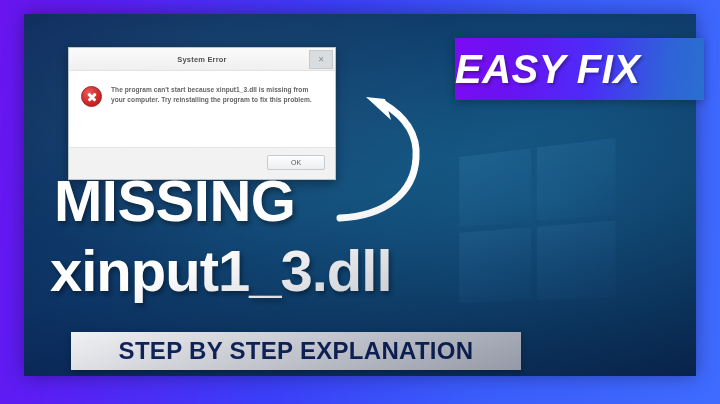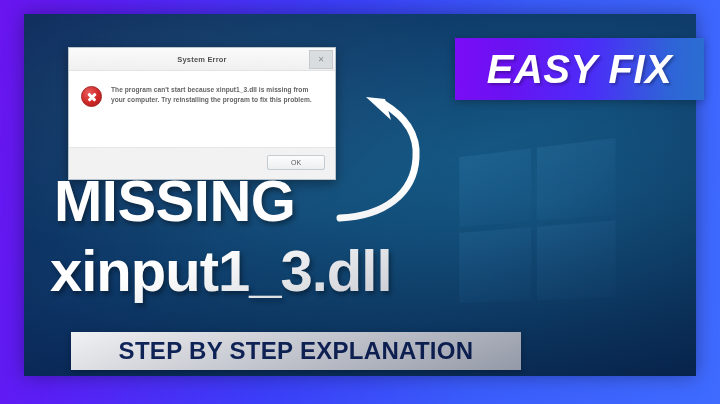--- a/index.html
+++ b/index.html
@@ -194,21 +194,20 @@
     width: 249px;
     height: 62px;
     background: linear-gradient(95deg,
         #7b0cf5 0%,
         #6a12f2 22%,
         #4b2df8 55%,
         #2f63d8 85%,
         #2a6fd0 100%);
     display: flex;
     align-items: center;
-    justify-content: center;
     box-shadow: 0 2px 8px rgba(0,0,0,0.28);
   }
   .easy-fix-text {
     font-size: 40px;
     font-weight: bold;
     font-style: italic;
     color: #ffffff;
     letter-spacing: 0.5px;
     white-space: nowrap;
     text-shadow: 2px 2px 3px rgba(0,0,0,0.28);

